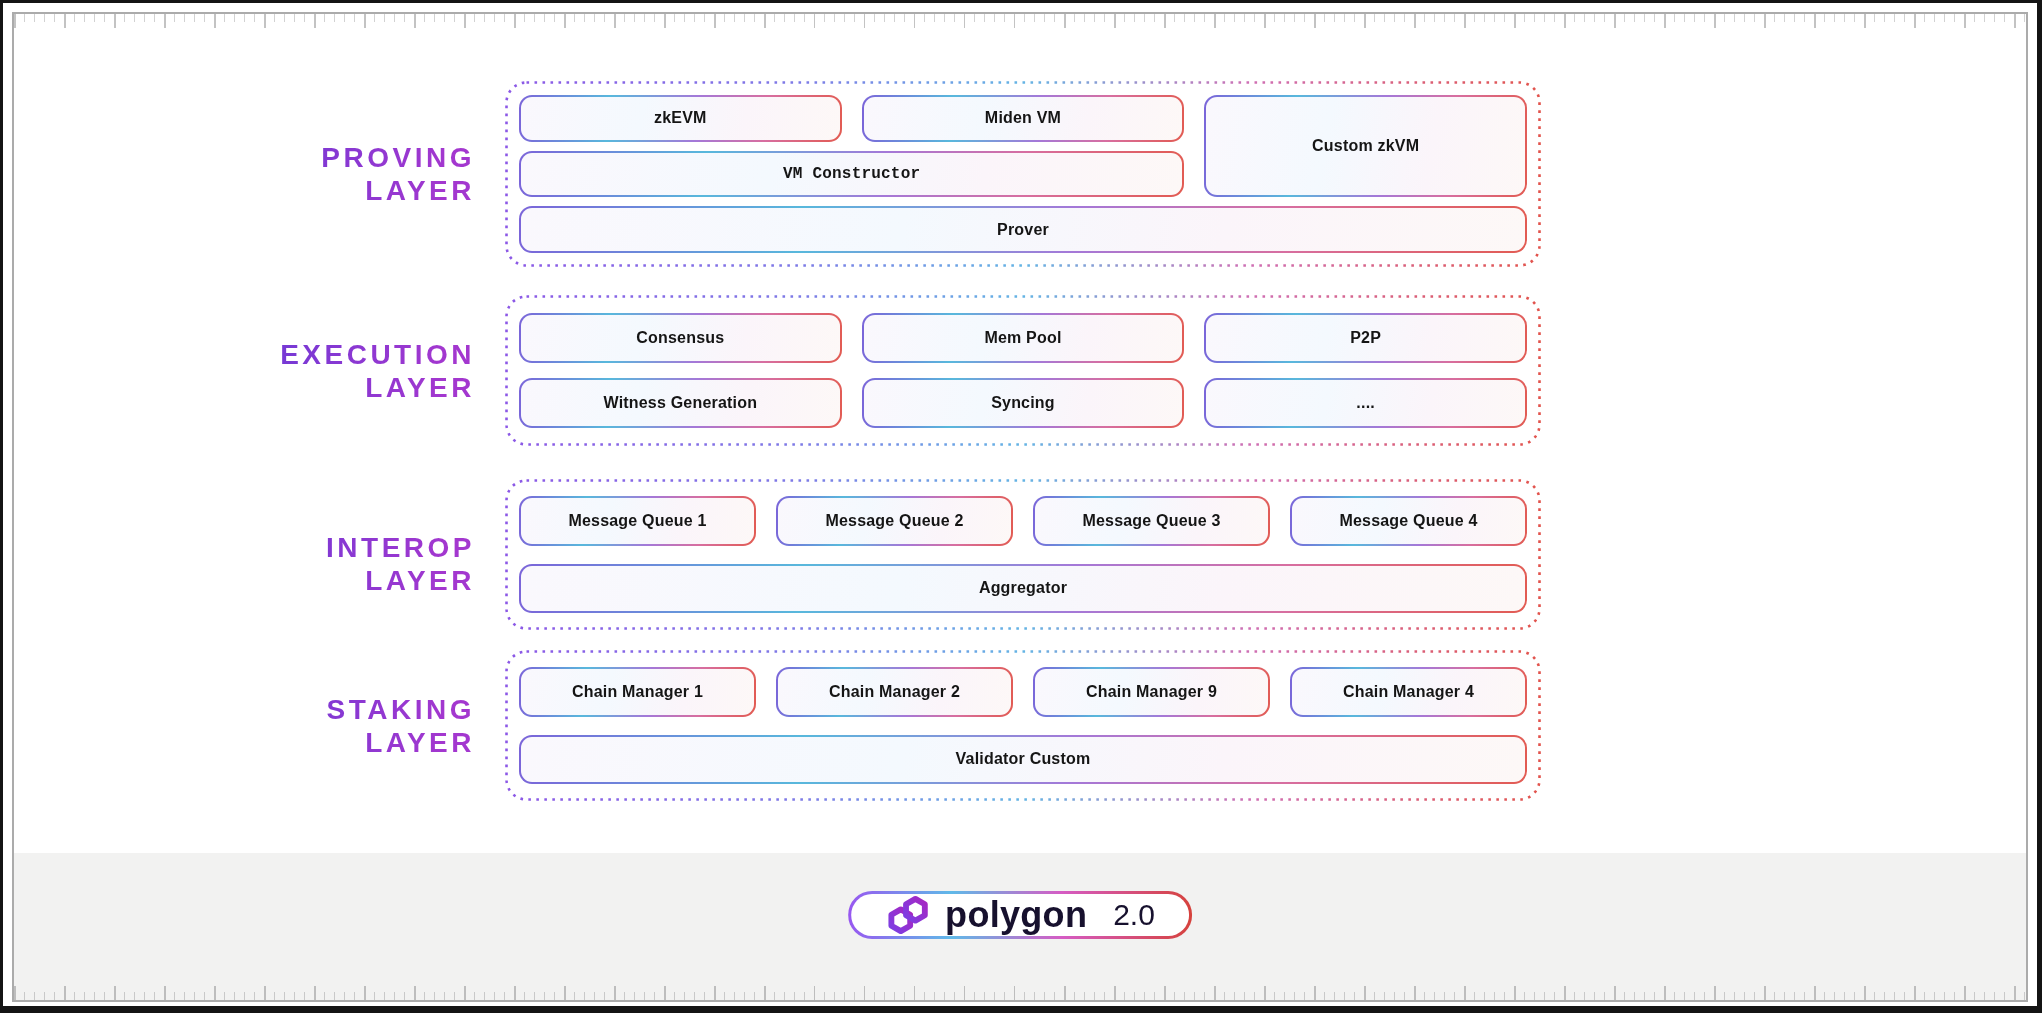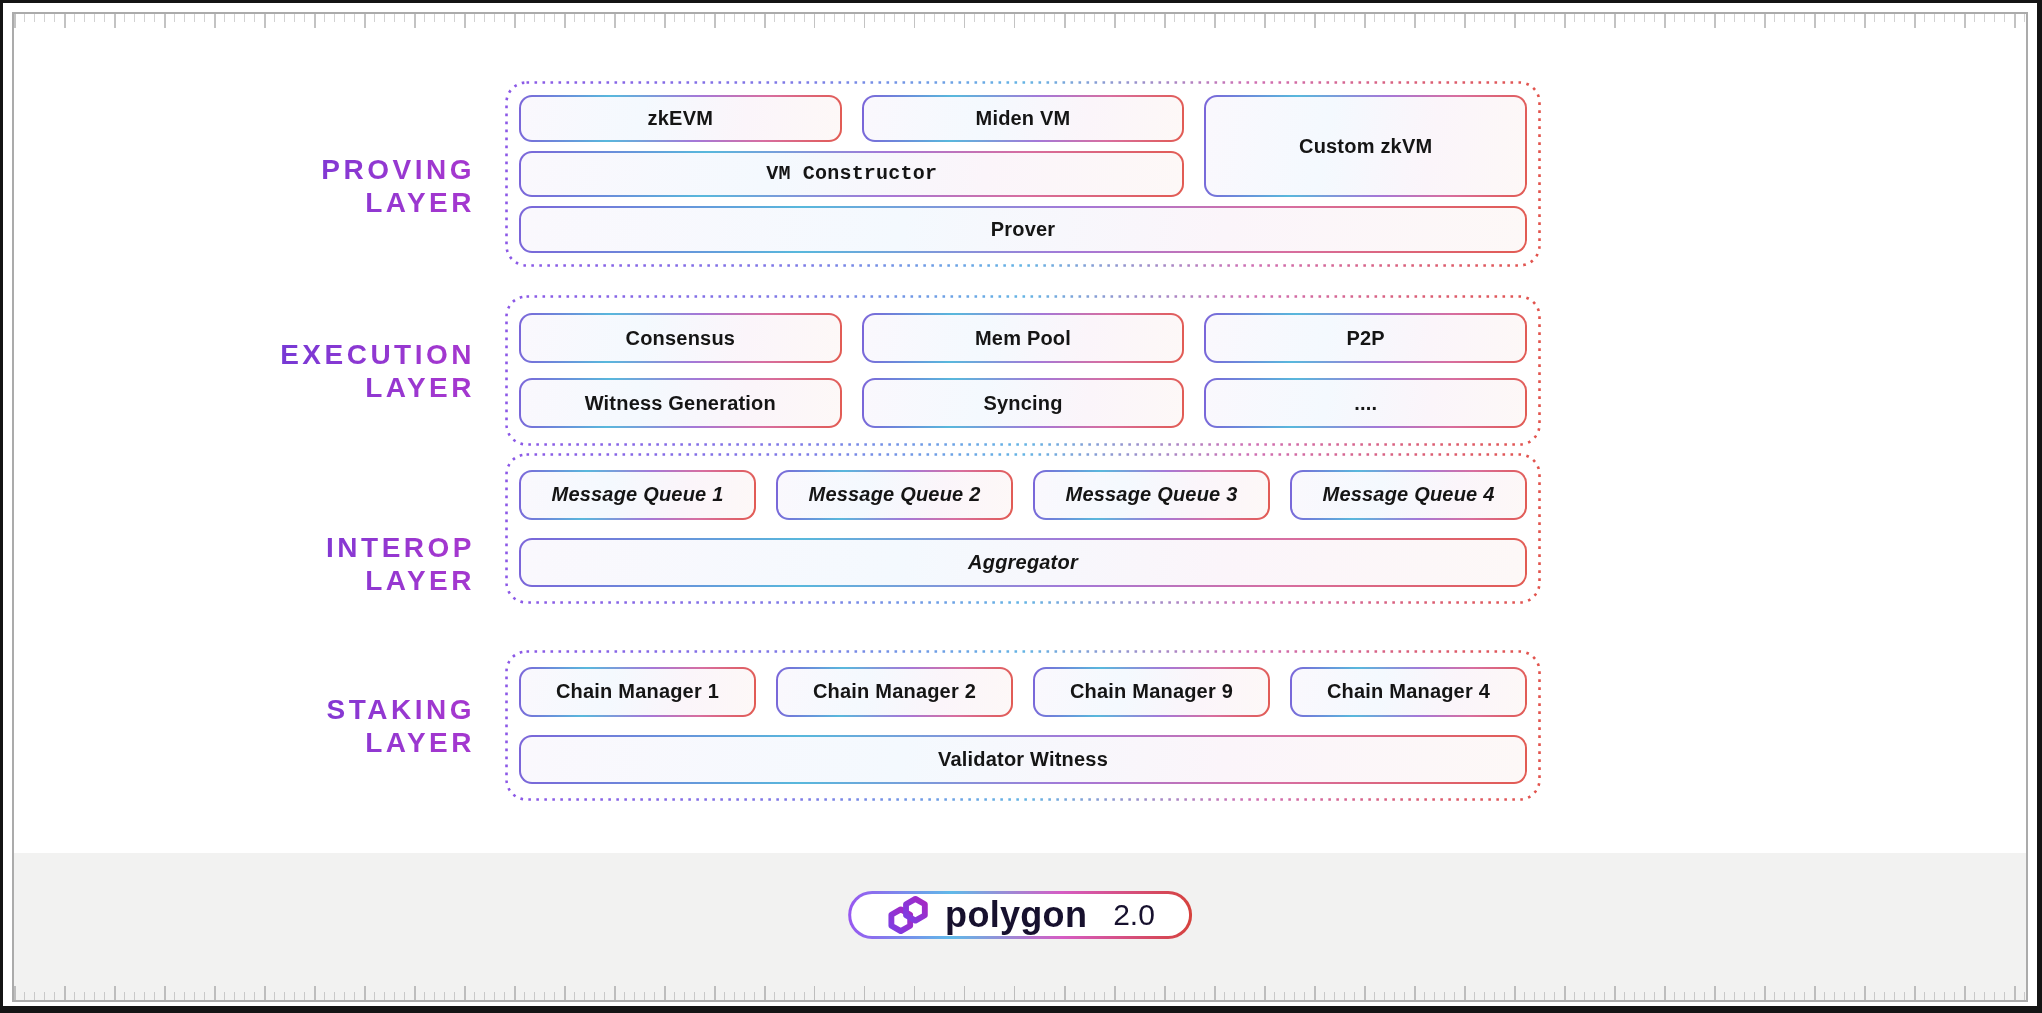--- a/index.html
+++ b/index.html
@@ -58,21 +58,21 @@
   }
   .grid-proving{padding:14px;grid-template-columns:repeat(3,1fr);grid-template-rows:repeat(3,1fr);gap:9px 20px;}
   .grid-exec{padding:18px 14px;grid-template-columns:repeat(3,1fr);grid-template-rows:repeat(2,1fr);gap:15px 20px;}
   .grid-four{padding:17px 14px;grid-template-columns:repeat(4,1fr);grid-template-rows:repeat(2,1fr);gap:18px 20px;}
   .box{
     border:2px solid transparent;border-radius:13px;
     background:
       linear-gradient(100deg,#faf8fd 0%,#f4f9fe 38%,#fbf5fa 70%,#fdf8f7 100%) padding-box,
       linear-gradient(95deg,#7b64d9 0%,#58b8dc 28%,#a478d8 55%,#d76ea0 76%,#e25b52 100%) border-box;
     display:flex;align-items:center;justify-content:center;
-    font-size:20px;font-weight:700;color:#151515;letter-spacing:.2px;
+    font-size:16px;font-weight:700;color:#151515;letter-spacing:.2px;
     text-align:center;
   }
   .span2c{grid-column:span 2;font-family:Liberation Mono, monospace;}
   .span3c{grid-column:span 3;}
   .span4c{grid-column:span 4;}
   .col3row2{grid-column:3;grid-row:1 / span 2;}
   
   .pill{
     position:absolute;top:888px;left:50%;transform:translateX(-50%);
     height:48px;box-sizing:border-box;border:3px solid transparent;border-radius:36px;
@@ -107,21 +107,21 @@
   </svg>
 
   <div class="frame-line frame-top"></div>
   <div class="frame-line frame-bottom"></div>
   <div class="frame-line frame-left"></div>
   <div class="frame-line frame-right"></div>
   <div class="footer-strip"></div>
   <div class="ruler ruler-top"></div>
   <div class="ruler ruler-bottom"></div>
 
-  <div class="layer-label" style="top:150px;">
+  <div class="layer-label" style="top:138px;">
     <div>PROVING</div>
     <div>LAYER</div>
   </div>
   <section class="layer" style="top:78px;height:186px;">
     <svg class="dotrect" width="1036" height="186">
       <rect x="1.5" y="1.5" width="1033" height="183" rx="20" fill="none" stroke="url(#dotGrad)" stroke-width="2.6" stroke-dasharray="2.6 5.4"></rect>
     </svg>
     <div class="grid grid-proving">
       <div class="box">zkEVM</div>
       <div class="box">Miden VM</div>
@@ -146,21 +146,21 @@
       <div class="box">Witness Generation</div>
       <div class="box">Syncing</div>
       <div class="box">....</div>
     </div>
   </section>
 
   <div class="layer-label" style="top:528px;">
     <div>INTEROP</div>
     <div>LAYER</div>
   </div>
-  <section class="layer" style="top:450px;height:151px;font-style:italic;">
+  <section class="layer" style="top:476px;height:151px;">
     <svg class="dotrect" width="1036" height="151">
       <rect x="1.5" y="1.5" width="1033" height="148" rx="20" fill="none" stroke="url(#dotGrad)" stroke-width="2.6" stroke-dasharray="2.6 5.4"></rect>
     </svg>
     <div class="grid grid-four">
       <div class="box">Message Queue 1</div>
       <div class="box">Message Queue 2</div>
       <div class="box">Message Queue 3</div>
       <div class="box">Message Queue 4</div>
       <div class="box span4c">Aggregator</div>
     </div>
@@ -172,21 +172,21 @@
   </div>
   <section class="layer" style="top:647px;height:151px;">
     <svg class="dotrect" width="1036" height="151">
       <rect x="1.5" y="1.5" width="1033" height="148" rx="20" fill="none" stroke="url(#dotGrad)" stroke-width="2.6" stroke-dasharray="2.6 5.4"></rect>
     </svg>
     <div class="grid grid-four">
       <div class="box">Chain Manager 1</div>
       <div class="box">Chain Manager 2</div>
       <div class="box">Chain Manager 9</div>
       <div class="box">Chain Manager 4</div>
-      <div class="box span4c">Validator Witness</div>
+      <div class="box span4c">Validator Custom</div>
     </div>
   </section>
 
   <div class="pill">
     <svg width="46" height="46" viewBox="0 0 44 44">
       <path fill="none" stroke="url(#polyGrad)" stroke-width="5.6" stroke-linejoin="round" d="M 15 16.6 L 24 21.8 L 24 32.2 L 15 37.4 L 6 32.2 L 6 21.8 Z"></path>
       <path fill="none" stroke="url(#polyGrad)" stroke-width="5.6" stroke-linejoin="round" d="M 29 6.6 L 38 11.8 L 38 22.2 L 29 27.4 L 20 22.2 L 20 11.8 Z"></path>
     </svg>
     <span class="brand-name">polygon</span>
     <span class="brand-version">2.0</span>

